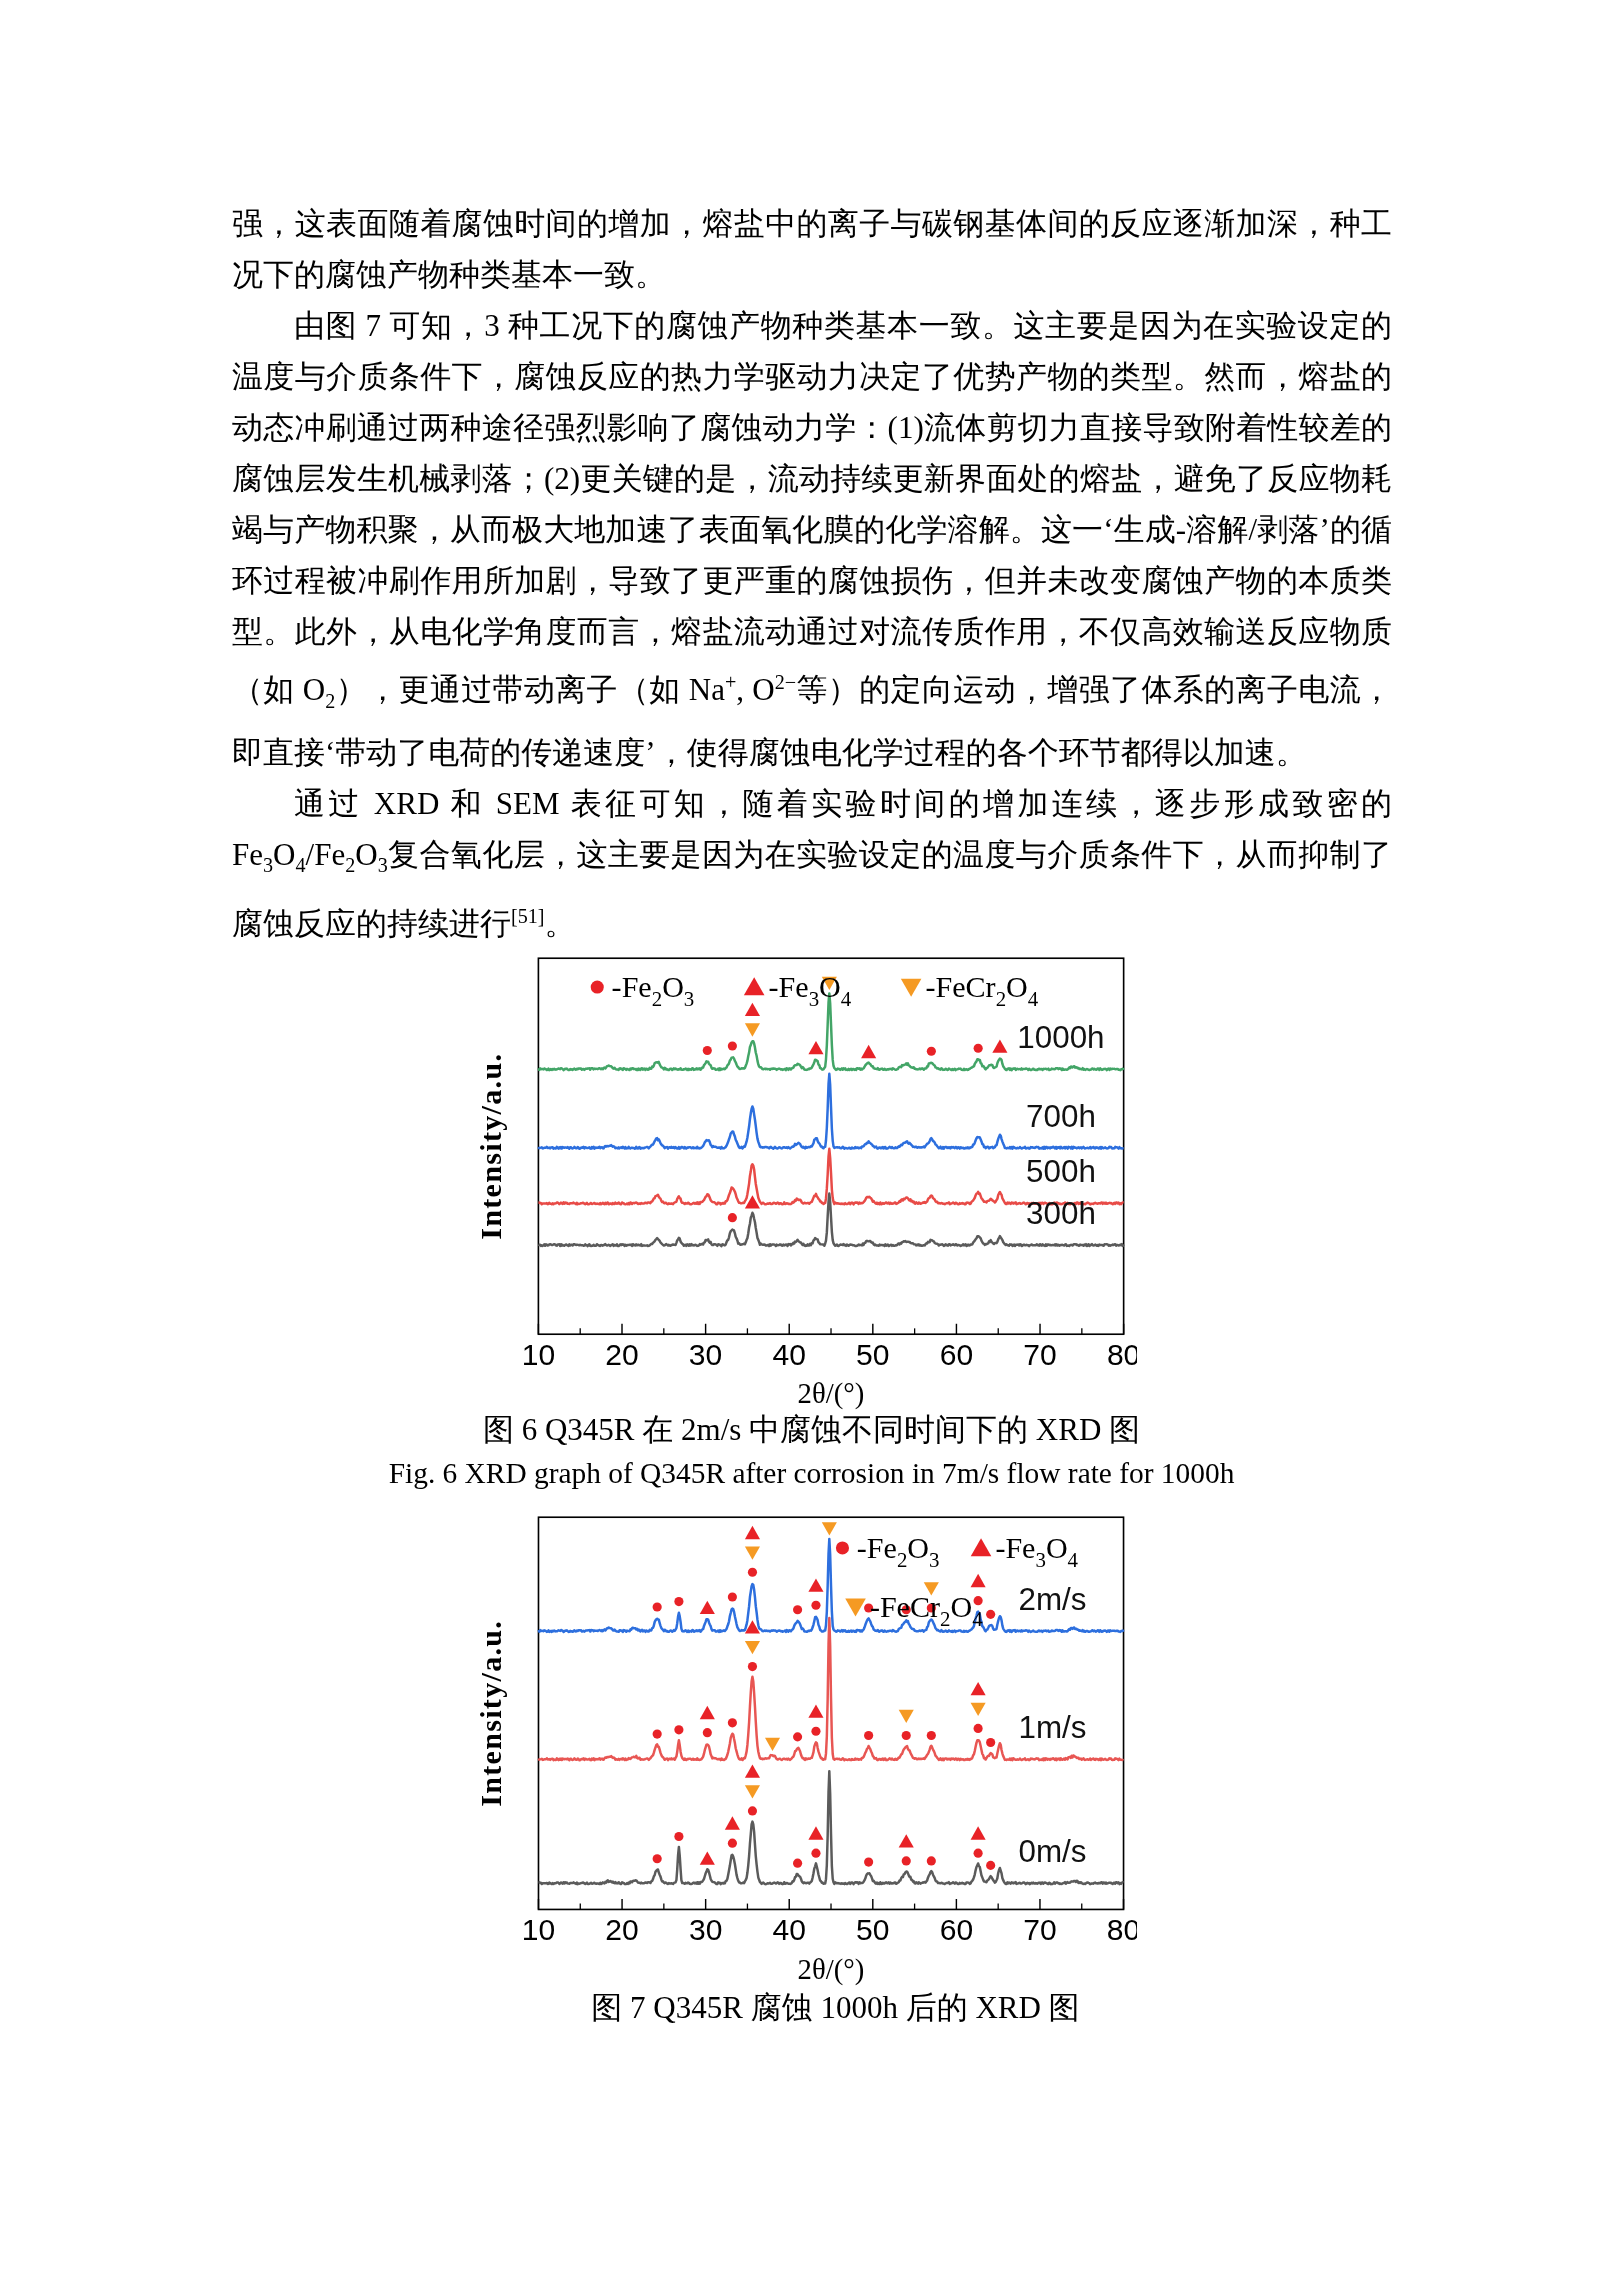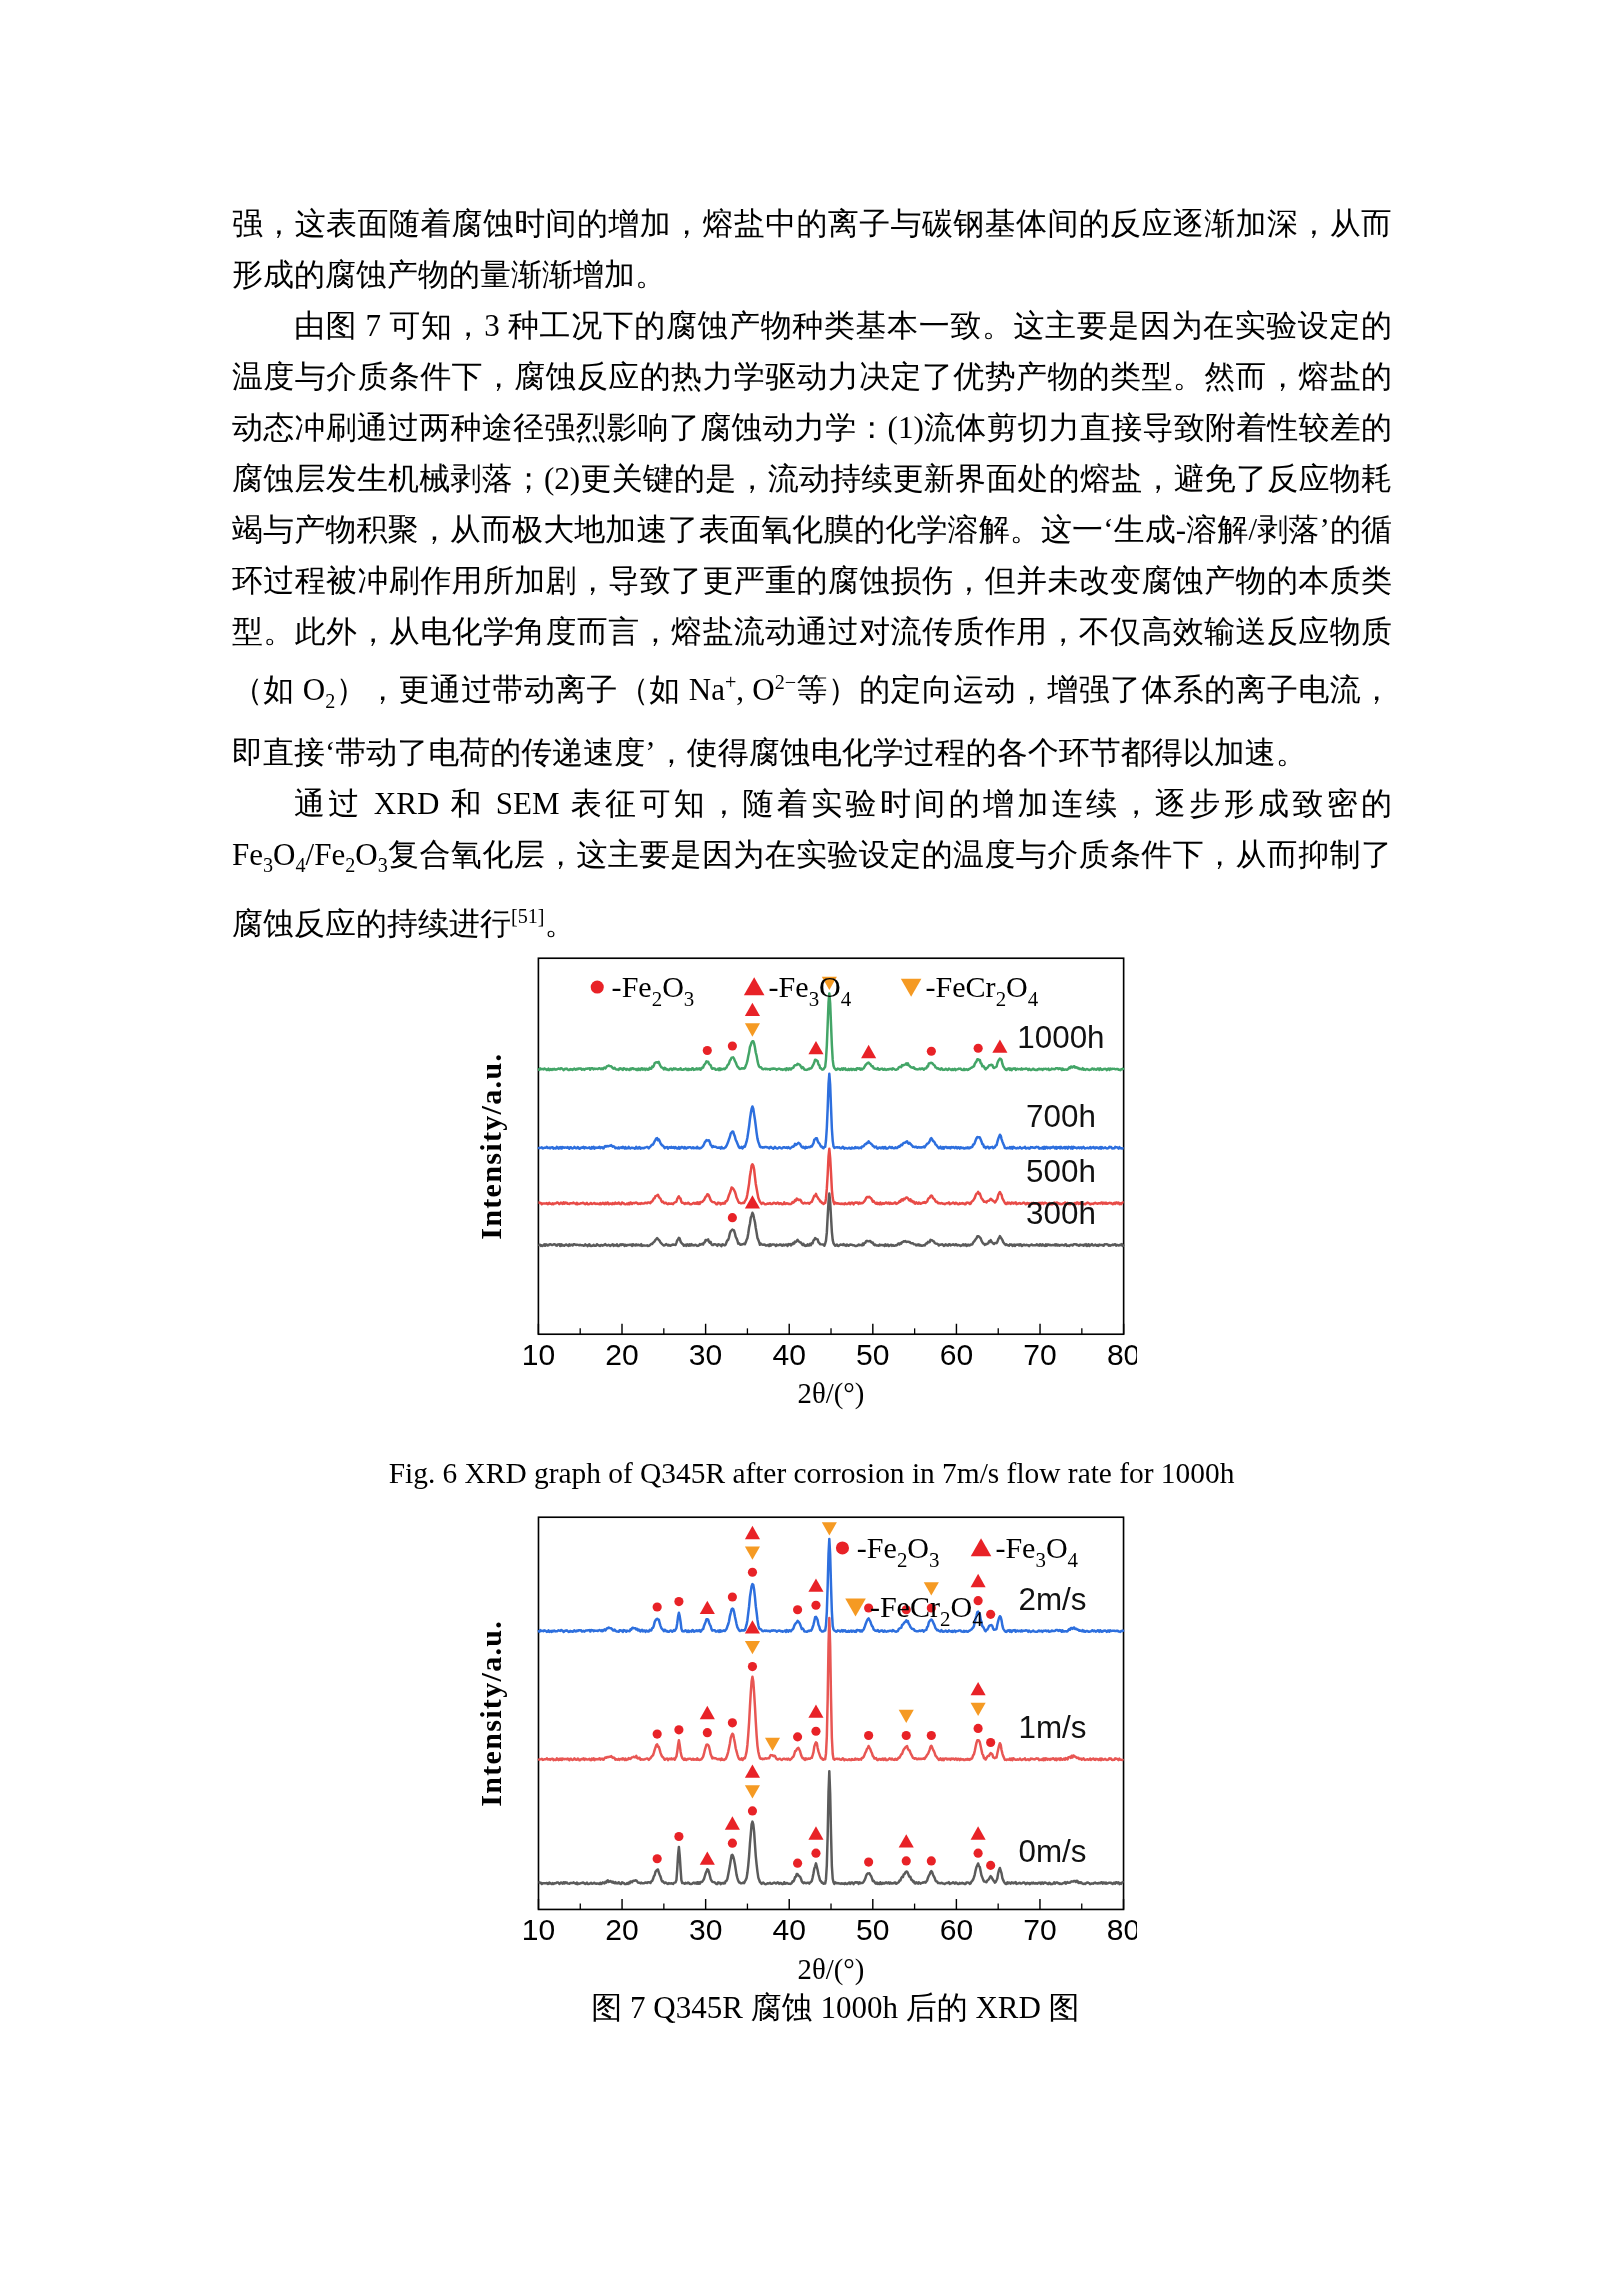--- a/index.html
+++ b/index.html
@@ -18,21 +18,21 @@
   .caption{position:absolute;left:0;width:1623px;text-align:center;}
   .caption.cn{font-size:31px;line-height:38px;}
   .caption.en{font-size:29.4px;line-height:37px;}
 </style>
 </head>
 <body>
 
 <div class="page">
 
   <div class="text-block" id="paragraphs">
-      <p class="para"><span>强，这表面随着腐蚀时间的增加，熔盐中的离子与碳钢基体间的反应逐渐加深，从而形成的腐蚀产物的量渐渐增加。</span></p>
+      <p class="para"><span>强，这表面随着腐蚀时间的增加，熔盐中的离子与碳钢基体间的反应逐渐加深，种工况下的腐蚀产物种类基本一致。</span></p>
       <p class="para indent"><span>由图 7 可知，3 种工况下的腐蚀产物种类基本一致。这主要是因为在实验设定的温度与介质条件下，腐蚀反应的热力学驱动力决定了优势产物的类型。然而，熔盐的动态冲刷通过两种途径强烈影响了腐蚀动力学：(1)流体剪切力直接导致附着性较差的腐蚀层发生机械剥落；(2)更关键的是，流动持续更新界面处的熔盐，避免了反应物耗竭与产物积聚，从而极大地加速了表面氧化膜的化学溶解。这一‘生成-溶解/剥落’的循环过程被冲刷作用所加剧，导致了更严重的腐蚀损伤，但并未改变腐蚀产物的本质类型。此外，从电化学角度而言，熔盐流动通过对流传质作用，不仅高效输送反应物质（如 O</span><span class="sub">2</span><span>），更通过带动离子（如 Na</span><span class="sup">+</span><span>, O</span><span class="sup">2−</span><span>等）的定向运动，增强了体系的离子电流，即直接‘带动了电荷的传递速度’，使得腐蚀电化学过程的各个环节都得以加速。</span></p>
       <p class="para indent"><span>通过 XRD 和 SEM 表征可知，随着实验时间的增加连续，逐步形成致密的 Fe</span><span class="sub">3</span><span>O</span><span class="sub">4</span><span>/Fe</span><span class="sub">2</span><span>O</span><span class="sub">3</span><span>复合氧化层，这主要是因为在实验设定的温度与介质条件下，从而抑制了腐蚀反应的持续进行</span><span class="sup">[51]</span><span>。</span></p>
     </div>
 
   <figure class="figure" style="top:953px;margin:0;">
     <svg id="fig6-svg" width="661" height="461" viewBox="0 0 1010 705">
         <rect x="95" y="8" width="895" height="575" fill="none" stroke="#000" stroke-width="2.5"></rect>
         <line x1="95" y1="583" x2="95" y2="567" stroke="#000" stroke-width="2.2"></line>
         <text x="95" y="630" font-size="46" text-anchor="middle" font-family="&quot;Liberation Sans&quot;,&quot;DejaVu Sans&quot;,sans-serif" fill="#000"><tspan dy="0" font-size="46">10</tspan></text>
         <line x1="222.85714285714286" y1="583" x2="222.85714285714286" y2="567" stroke="#000" stroke-width="2.2"></line>
@@ -79,20 +79,21 @@
         <circle cx="391.6285714285715" cy="404.76499999523196" r="7" fill="#e82227"></circle>
         <polygon fill="#e82227" points="422.31428571428575,370.3649999975391 410.76428571428573,390.7149999975391 433.86428571428576,390.7149999975391"></polygon>
         <circle cx="185" cy="52" r="10" fill="#e82227"></circle>
         <text x="207" y="68" font-size="46" text-anchor="start" font-family="&quot;Liberation Serif&quot;,&quot;DejaVu Serif&quot;,serif" fill="#000"><tspan dy="0" font-size="46">-Fe</tspan><tspan dy="13" font-size="32">2</tspan><tspan dy="-13" font-size="46">O</tspan><tspan dy="13" font-size="32">3</tspan></text>
         <polygon fill="#e82227" points="425,37 409.25,64.75 440.75,64.75"></polygon>
         <text x="447" y="68" font-size="46" text-anchor="start" font-family="&quot;Liberation Serif&quot;,&quot;DejaVu Serif&quot;,serif" fill="#000"><tspan dy="0" font-size="46">-Fe</tspan><tspan dy="13" font-size="32">3</tspan><tspan dy="-13" font-size="46">O</tspan><tspan dy="13" font-size="32">4</tspan></text>
         <polygon fill="#f59a23" points="649.25,39.25 680.75,39.25 665,67"></polygon>
         <text x="687" y="68" font-size="46" text-anchor="start" font-family="&quot;Liberation Serif&quot;,&quot;DejaVu Serif&quot;,serif" fill="#000"><tspan dy="0" font-size="46">-FeCr</tspan><tspan dy="13" font-size="32">2</tspan><tspan dy="-13" font-size="46">O</tspan><tspan dy="13" font-size="32">4</tspan></text>
       </svg>
   </figure>
+  <div class="caption cn" style="top:1411px;">图 6 Q345R 在 2m/s 中腐蚀不同时间下的 XRD 图</div>
   <div class="caption en" style="top:1455px;">Fig. 6 XRD graph of Q345R after corrosion in 7m/s flow rate for 1000h</div>
 
   <figure class="figure" style="top:1512px;margin:0;">
     <svg id="fig7-svg" width="661" height="487" viewBox="0 0 1010 745">
         <rect x="95" y="8" width="895" height="600" fill="none" stroke="#000" stroke-width="2.5"></rect>
         <line x1="95" y1="608" x2="95" y2="592" stroke="#000" stroke-width="2.2"></line>
         <text x="95" y="655" font-size="46" text-anchor="middle" font-family="&quot;Liberation Sans&quot;,&quot;DejaVu Sans&quot;,sans-serif" fill="#000"><tspan dy="0" font-size="46">10</tspan></text>
         <line x1="222.85714285714286" y1="608" x2="222.85714285714286" y2="592" stroke="#000" stroke-width="2.2"></line>
         <text x="222.85714285714286" y="655" font-size="46" text-anchor="middle" font-family="&quot;Liberation Sans&quot;,&quot;DejaVu Sans&quot;,sans-serif" fill="#000"><tspan dy="0" font-size="46">20</tspan></text>
         <line x1="350.7142857142857" y1="608" x2="350.7142857142857" y2="592" stroke="#000" stroke-width="2.2"></line>

